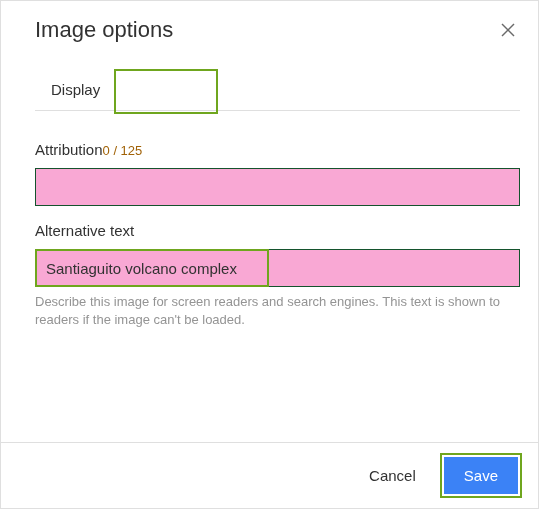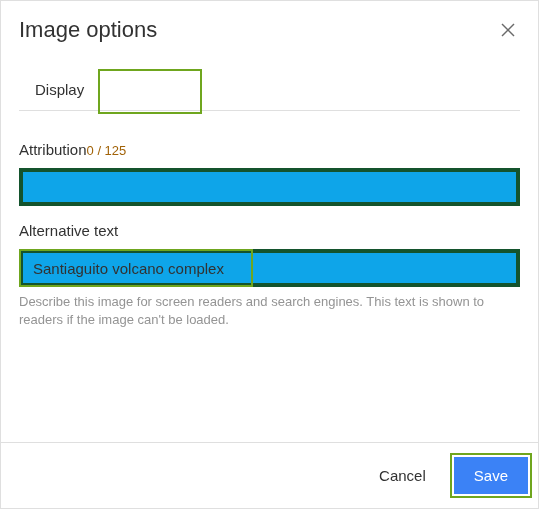--- a/index.html
+++ b/index.html
@@ -13,21 +13,21 @@
   }
   .dialog {
     width: 539px;
     height: 509px;
     border: 1px solid #dfdfdf;
     display: flex;
     flex-direction: column;
   }
   .content {
     flex: 1 1 auto;
-    padding: 16px 18px 0 18px;
+    padding: 16px 18px 0 34px;
     position: relative;
     overflow: hidden;
   }
   .header-row {
     display: flex;
     align-items: center;
     justify-content: space-between;
   }
   .dialog-title {
     font-size: 22px;
@@ -85,22 +85,22 @@
     font-size: 15px;
     color: #323232;
   }
   .counter {
     font-size: 13px;
     color: #a16207;
   }
   .text-input {
     width: 100%;
     height: 38px;
-    border: 4px solid #14532d;
-    background: #0ea5e9;
+    border: 1px solid #14532d;
+    background: #f9a8d4;
     font-size: 15px;
     font-family: inherit;
     padding: 0 10px;
     color: #323232;
     outline: none;
   }
   .text-input::placeholder { color: #aaaaaa; }
   .helper {
     font-size: 13px;
     color: #949494;
@@ -113,21 +113,21 @@
     position: absolute;
     left: 0; top: 0;
     height: 38px;
     width: 234px;
     border: 2.5px solid #6fa61e;
     pointer-events: none;
   }
 
   .footer {
     border-top: 1px solid #dfdfdf;
-    padding: 14px 10px;
+    padding: 14px 20px;
     display: flex;
     justify-content: flex-end;
     align-items: center;
     gap: 14px;
   }
   .btn-cancel {
     background: none;
     border: none;
     font-size: 15px;
     color: #323232;

